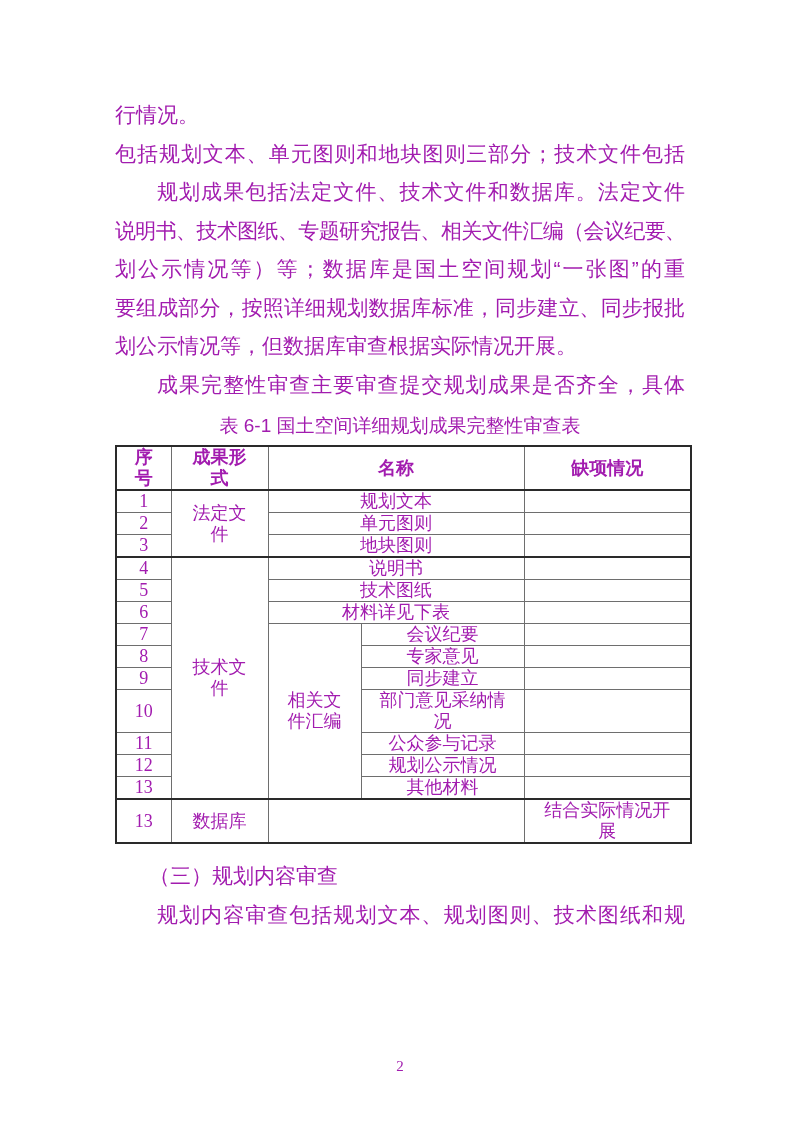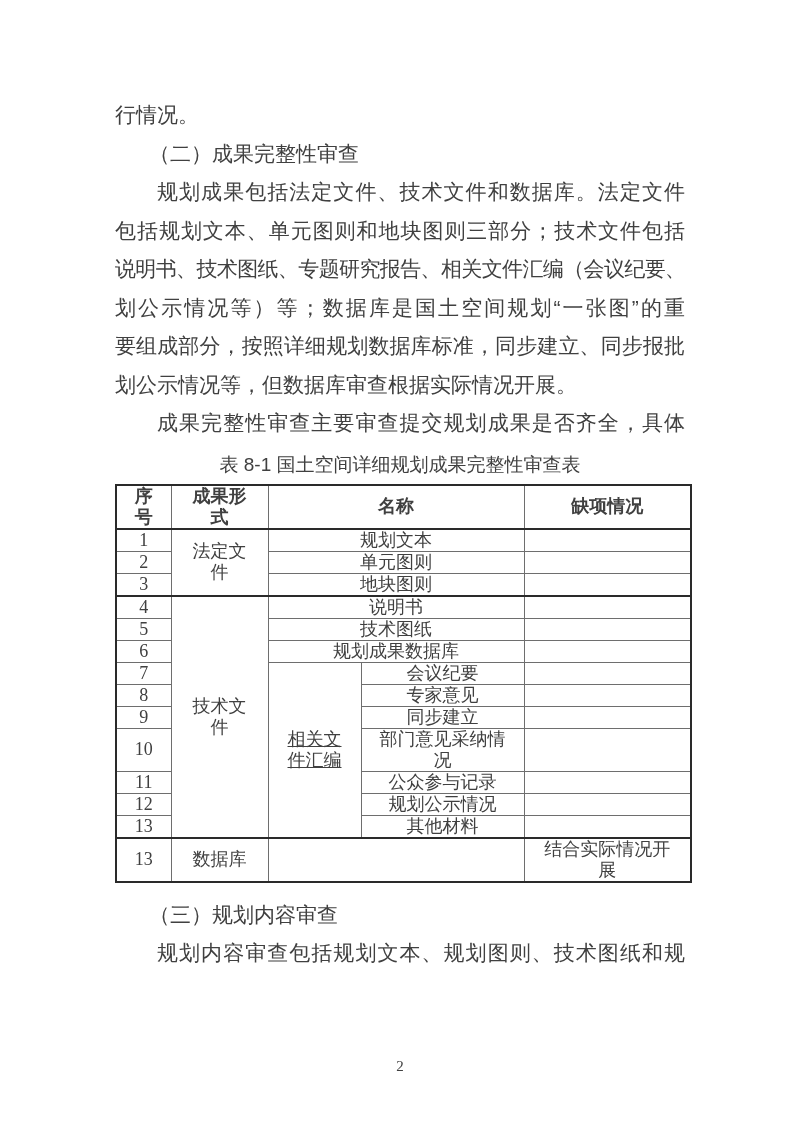--- a/index.html
+++ b/index.html
@@ -1,21 +1,21 @@
 <!DOCTYPE html>
 <html><head>
 <meta charset="utf-8">
 <style>
   * { margin:0; padding:0; box-sizing:border-box; }
   html,body { background:#ffffff; }
   .page {
     position:relative;
     width:800px; height:1132px;
     background:#ffffff;
-    color:#404040;
+    color:#a21caf;
     font-family:"Liberation Sans", sans-serif;
     overflow:hidden;
   }
   .content {
     position:absolute;
     left:115px; top:96px;
     width:570px;
   }
   .ln {
     font-size:21px;
@@ -56,49 +56,48 @@
   table.audit th {
     height:37px;
     font-weight:bold;
     border-bottom:2px solid #2a2a2a;
   }
   table.audit tr.group-start td { border-top:2px solid #2a2a2a; }
   td.num {
     font-family:"Liberation Serif", serif;
     font-size:17px;
   }
-  td.wrapcell { line-height:24px;text-decoration:underline; }
+  td.wrapcell { line-height:24px; }
   .tail { margin-top:13px; }
   .page-num {
     position:absolute;
     top:1056px; left:0;
     width:100%;
     text-align:center;
     font-family:"Liberation Serif", serif;
     font-size:15px;
     line-height:20px;
   }
 </style>
 </head>
 <body>
 
 <div class="page">
   <div class="content">
 
     <div class="ln left">行情况。</div>
-    <div class="ln left h-indent">（二）成果完整性审查</div>
+    <div class="ln">包括规划文本、单元图则和地块图则三部分；技术文件包括</div>
     <div class="ln indent">规划成果包括法定文件、技术文件和数据库。法定文件</div>
-    <div class="ln">包括规划文本、单元图则和地块图则三部分；技术文件包括</div>
     <div class="ln tight">说明书、技术图纸、专题研究报告、相关文件汇编（会议纪要、</div>
     <div class="ln">划公示情况等）等；数据库是国土空间规划“一张图”的重</div>
     <div class="ln">要组成部分，按照详细规划数据库标准，同步建立、同步报批</div>
     <div class="ln left">划公示情况等，但数据库审查根据实际情况开展。</div>
     <div class="ln indent">成果完整性审查主要审查提交规划成果是否齐全，具体</div>
 
-    <div class="caption">表 8-1 国土空间详细规划成果完整性审查表</div>
+    <div class="caption">表 6-1 国土空间详细规划成果完整性审查表</div>
 
     <table class="audit">
       <colgroup>
         <col style="width:55px">
           <col style="width:97px">
           <col style="width:93px">
           <col style="width:163px">
           <col style="width:167px">
       </colgroup>
       <tbody>
@@ -130,21 +129,21 @@
           <td colspan="2">说明书</td>
           <td></td>
         </tr>
         <tr>
           <td class="num">5</td>
           <td colspan="2">技术图纸</td>
           <td></td>
         </tr>
         <tr>
           <td class="num">6</td>
-          <td colspan="2">规划成果数据库</td>
+          <td colspan="2">材料详见下表</td>
           <td></td>
         </tr>
         <tr>
           <td class="num">7</td>
           <td rowspan="7" class="wrapcell">相关文件汇编</td>
           <td>会议纪要</td>
           <td></td>
         </tr>
         <tr>
           <td class="num">8</td>

